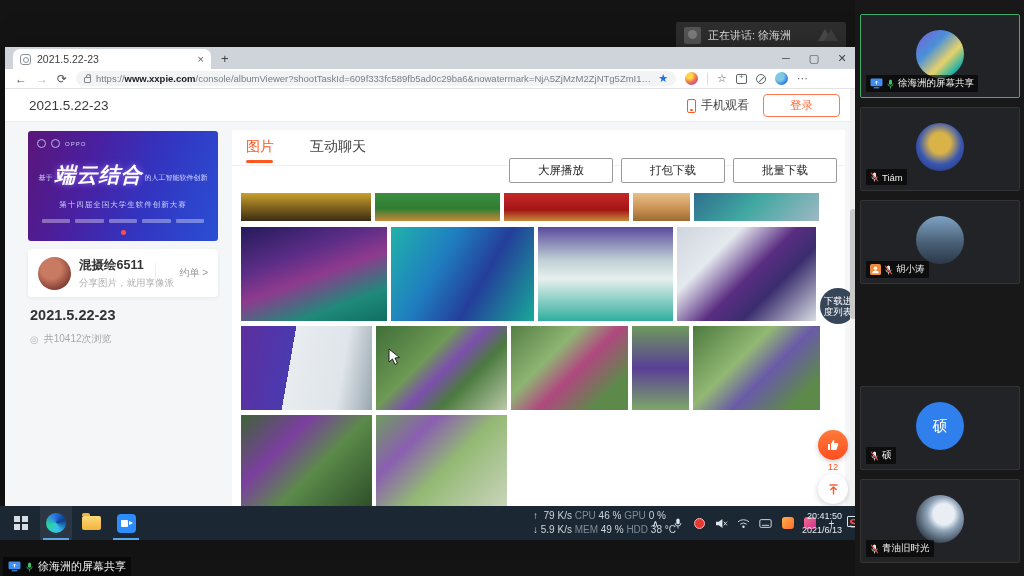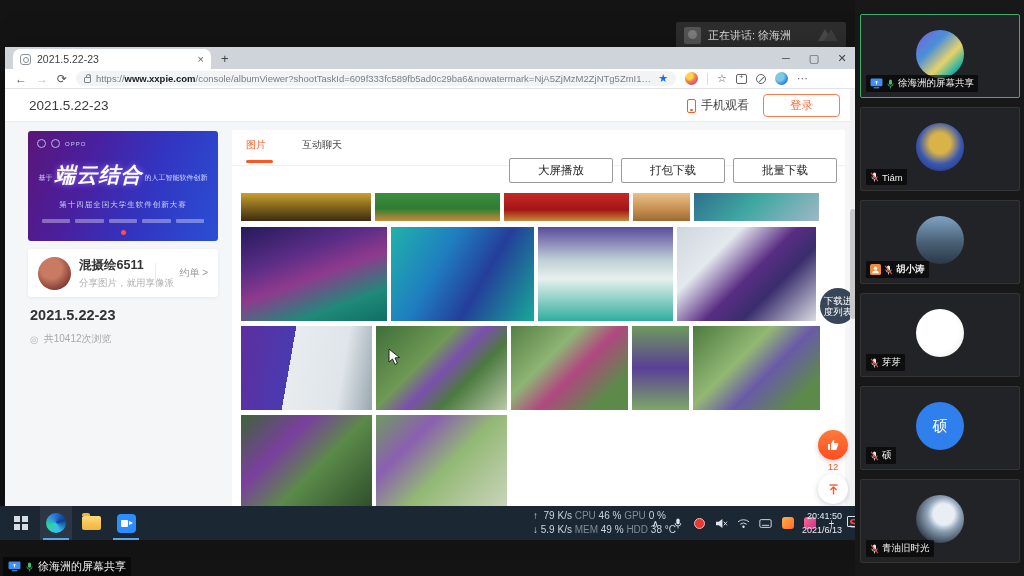--- a/index.html
+++ b/index.html
@@ -78,21 +78,21 @@
   .owner-name{font-size:12.5px;font-weight:bold;color:#333;}
   .owner-tag{font-size:9.5px;color:#b0b0b0;margin-top:3px;white-space:nowrap;}
   .owner-link{font-size:10px;color:#999;border-left:1px solid #eee;padding-left:23px;align-self:center;height:20px;line-height:20px;flex:none;}
   .album-date{position:absolute;left:25px;top:218px;font-size:14.5px;font-weight:bold;color:#333;}
   .views-row{position:absolute;left:25px;top:243px;display:flex;align-items:center;gap:5px;color:#a8a8a8;font-size:10px;}
   .eye-ic{font-size:10px;color:#b8b8b8;}
 
   
   .panel{position:absolute;left:227px;top:41px;width:613px;height:376px;background:#fff;}
   .tabs-row{position:absolute;left:14px;top:8px;display:flex;gap:36px;}
-  .ptab{font-size:10px;color:#444;}
+  .ptab{font-size:14px;color:#444;}
   .ptab.active{color:#ff5722;}
   .ptab-underline{position:absolute;left:14px;top:30px;width:27px;height:3px;border-radius:2px;background:#ff5722;}
   .panel-div{position:absolute;left:0;top:35px;width:100%;height:1px;background:#f0f0f0;}
   .filters-row{position:absolute;left:14px;top:44px;display:flex;gap:20px;font-size:11.5px;color:#666;}
   .filter.active{color:#ff5722;}
   .actions-row{position:absolute;right:8px;top:28px;display:flex;gap:8px;}
   .act-btn{border:1px solid #9a9a9a;background:#fff;color:#222;font-size:11.5px;padding:4px 28px;border-radius:2px;white-space:nowrap;}
   .grid{position:absolute;left:9px;top:63px;width:591px;height:313px;overflow:hidden;}
   .g-row{position:absolute;left:0;display:flex;gap:4px;}
   .ph{height:100%;flex:none;}
@@ -420,53 +420,39 @@
             <svg width="9" height="12" viewBox="0 0 12 14">
               <rect x="4" y="1" width="4" height="7" rx="2" fill="#e8e8e8"></rect>
               <path d="M2.5 6.5a3.5 3.5 0 0 0 7 0" stroke="#e8e8e8" fill="none"></path>
               <line x1="6" y1="10" x2="6" y2="13" stroke="#e8e8e8"></line>
               <line x1="1.5" y1="1.5" x2="10.5" y2="12.5" stroke="#e04a3f" stroke-width="1.6"></line>
             </svg>
           </span>
           <span>Tiám</span>
         </div>
       </div>
-      <div class="tile" style="top: 200px; font-weight: bold;">
+      <div class="tile" style="top: 200px;">
         <div class="tile-ava" style="background: linear-gradient(rgb(127, 163, 196) 0%, rgb(74, 96, 118) 55%, rgb(43, 57, 72) 100%);"></div>
         <div class="tile-label">
           <span class="micwrap" style="width:11px">
             <svg width="11" height="11" viewBox="0 0 12 12">
               <rect width="12" height="12" rx="2" fill="#f08a3c"></rect>
               <circle cx="6" cy="4.5" r="1.9" fill="#fff"></circle>
               <path d="M2.4 10.2a3.6 3 0 0 1 7.2 0z" fill="#fff"></path>
             </svg>
           </span>
           <span class="micwrap">
             <svg width="9" height="12" viewBox="0 0 12 14">
               <rect x="4" y="1" width="4" height="7" rx="2" fill="#e8e8e8"></rect>
               <path d="M2.5 6.5a3.5 3.5 0 0 0 7 0" stroke="#e8e8e8" fill="none"></path>
               <line x1="6" y1="10" x2="6" y2="13" stroke="#e8e8e8"></line>
               <line x1="1.5" y1="1.5" x2="10.5" y2="12.5" stroke="#e04a3f" stroke-width="1.6"></line>
             </svg>
           </span>
           <span>胡小涛</span>
-        </div>
-      </div>
-      <div class="tile" style="top: 293px;">
-        <div class="tile-ava" style="background: radial-gradient(circle at 45% 45%, rgb(255, 255, 255) 0px, rgb(255, 255, 255) 55%, rgb(230, 232, 224) 100%);"></div>
-        <div class="tile-label">
-          <span class="micwrap">
-            <svg width="9" height="12" viewBox="0 0 12 14">
-              <rect x="4" y="1" width="4" height="7" rx="2" fill="#e8e8e8"></rect>
-              <path d="M2.5 6.5a3.5 3.5 0 0 0 7 0" stroke="#e8e8e8" fill="none"></path>
-              <line x1="6" y1="10" x2="6" y2="13" stroke="#e8e8e8"></line>
-              <line x1="1.5" y1="1.5" x2="10.5" y2="12.5" stroke="#e04a3f" stroke-width="1.6"></line>
-            </svg>
-          </span>
-          <span>芽芽</span>
         </div>
       </div>
       <div class="tile" style="top: 386px;">
         <div class="tile-ava" style="background: rgb(47, 128, 237);">硕</div>
         <div class="tile-label">
           <span class="micwrap">
             <svg width="9" height="12" viewBox="0 0 12 14">
               <rect x="4" y="1" width="4" height="7" rx="2" fill="#e8e8e8"></rect>
               <path d="M2.5 6.5a3.5 3.5 0 0 0 7 0" stroke="#e8e8e8" fill="none"></path>
               <line x1="6" y1="10" x2="6" y2="13" stroke="#e8e8e8"></line>

